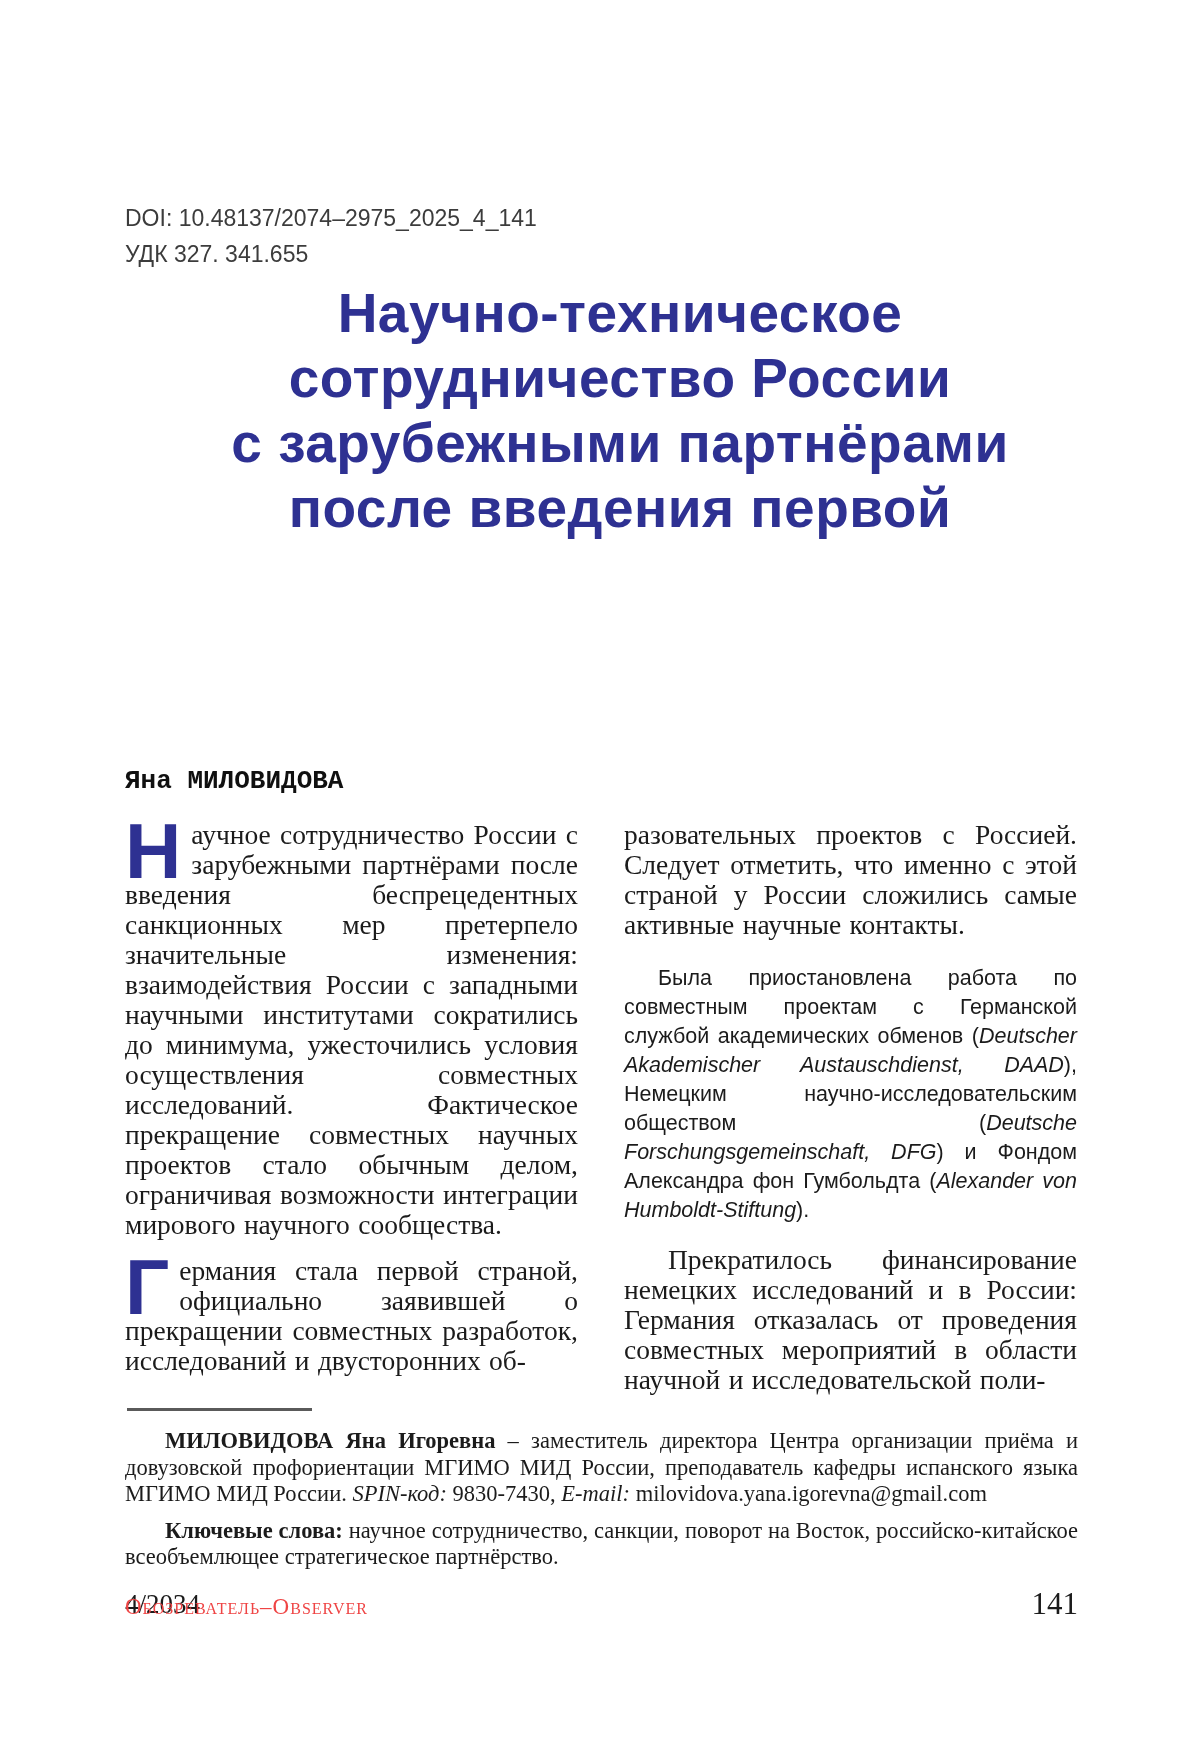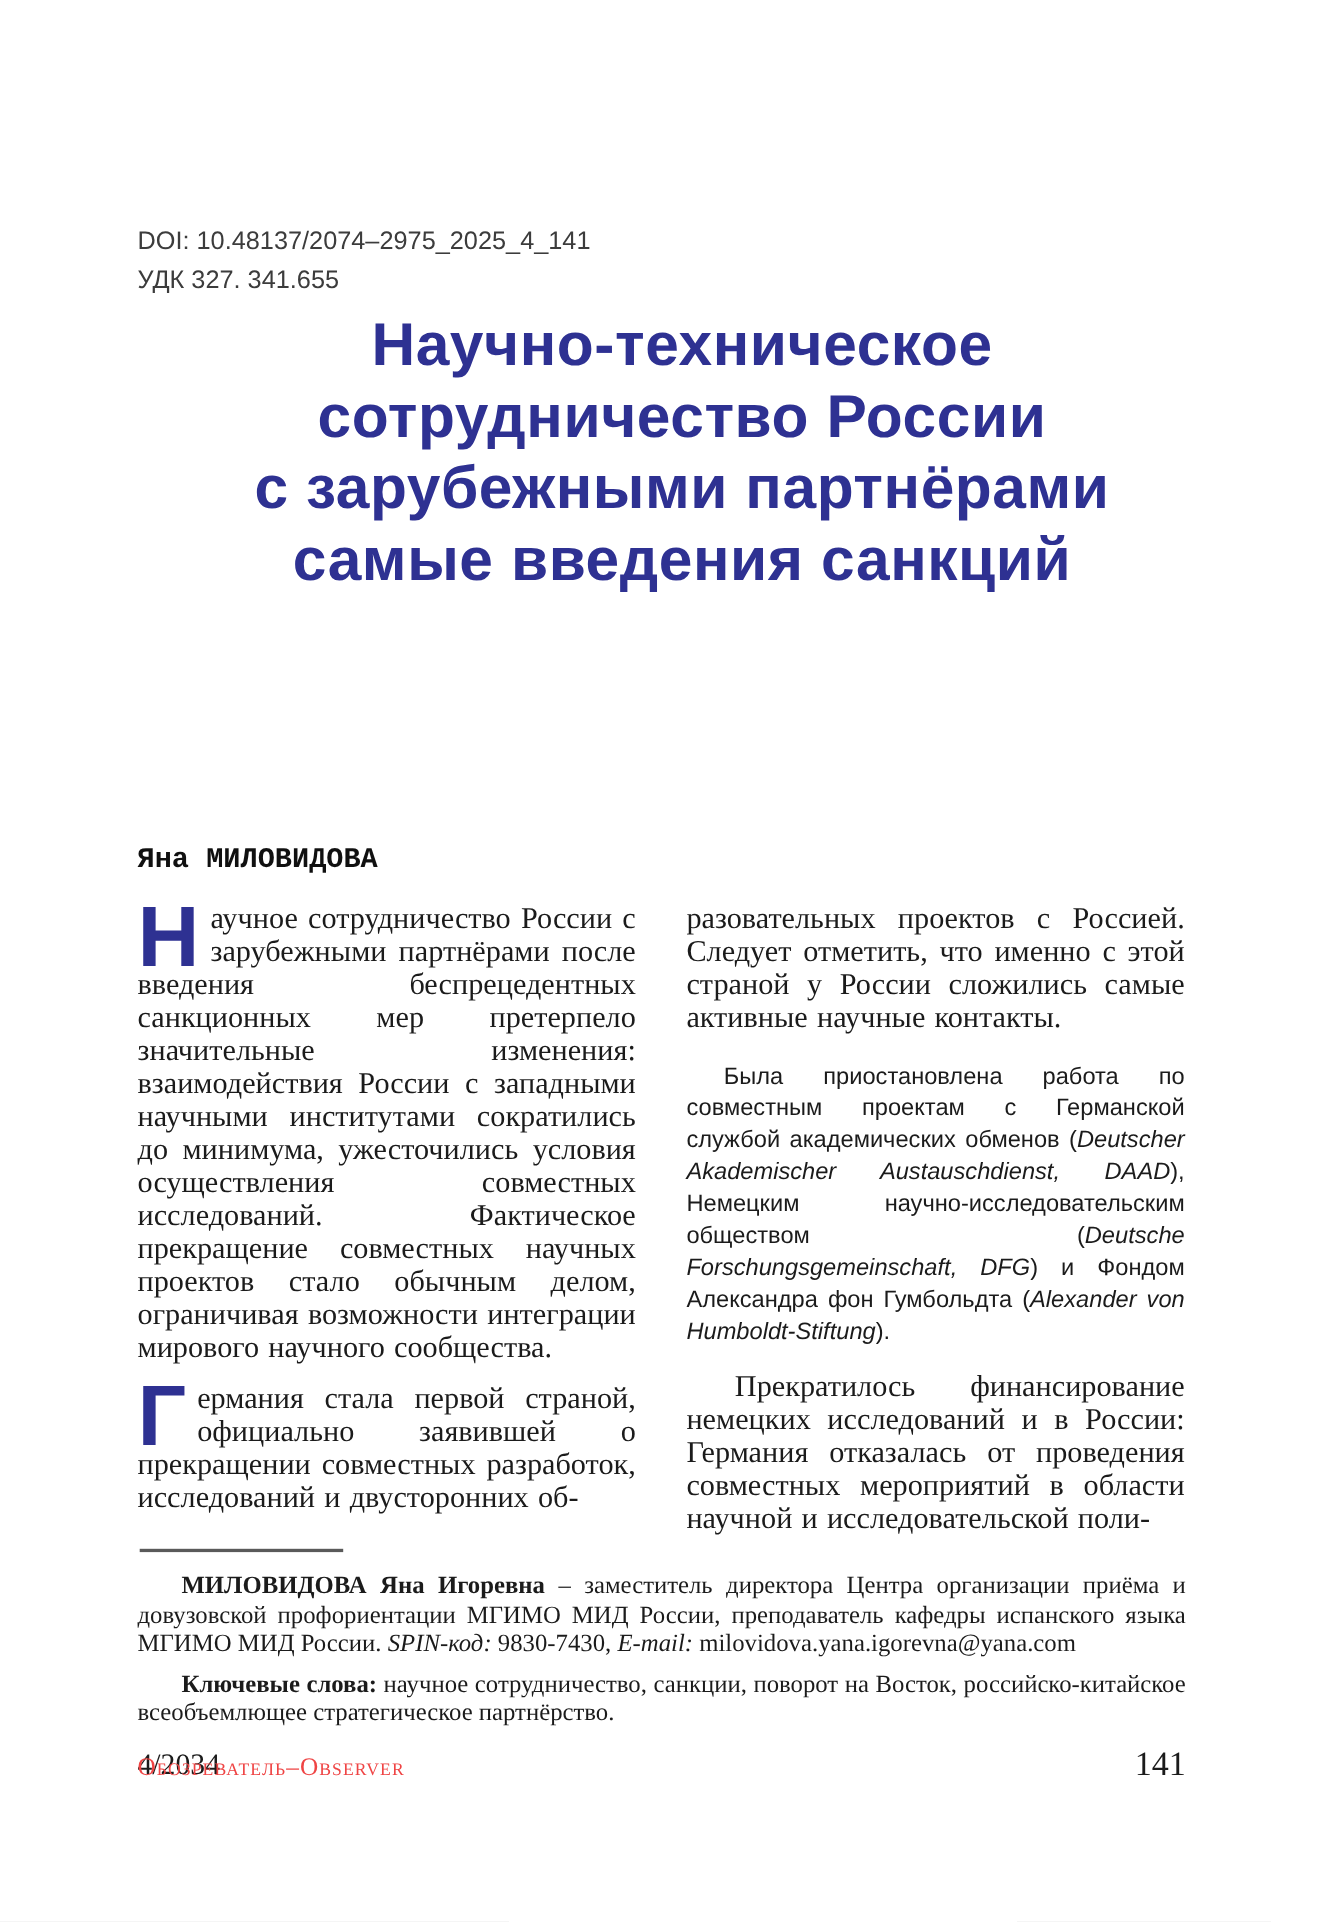--- a/index.html
+++ b/index.html
@@ -114,41 +114,41 @@
 
   <header class="meta">
     <div class="meta-line">DOI: 10.48137/2074–2975_2025_4_141</div>
     <div class="meta-line">УДК 327. 341.655</div>
   </header>
 
   <h1 class="title">
     <span class="title-line">Научно-техническое</span>
     <span class="title-line">сотрудничество России</span>
     <span class="title-line">с зарубежными партнёрами</span>
-    <span class="title-line">самые введения санкций</span>
+    <span class="title-line">после введения первой</span>
   </h1>
 
   <div class="author">Яна МИЛОВИДОВА</div>
 
   <main class="columns">
     <section class="col">
         <p class="para drop"><span class="dropcap">Н</span><span>аучное сотрудничество России с зарубежными партнёрами после введения беспрецедентных санкционных мер претерпело значительные изменения: взаимодействия России с западными научными институтами сократились до минимума, ужесточились условия осуществления совместных исследований. Фактическое прекращение совместных научных проектов стало обычным делом, ограничивая возможности интеграции мирового научного сообщества.</span></p>
         <p class="para drop"><span class="dropcap">Г</span><span>ермания стала первой страной, официально заявившей о прекращении совместных разработок, исследований и двусторонних об-</span></p>
       </section>
     <section class="col">
         <p class="para plain"><span>разовательных проектов с Россией. Следует отметить, что именно с этой страной у России сложились самые активные научные контакты.</span></p>
         <p class="para inset"><span>Была приостановлена работа по совместным проектам с Германской службой академических обменов (</span><span class="it">Deutscher Akademischer Austauschdienst, DAAD</span><span>), Немецким научно-исследовательским обществом (</span><span class="it">Deutsche Forschungsgemeinschaft, DFG</span><span>) и Фондом Александра фон Гумбольдта (</span><span class="it">Alexander von Humboldt-Stiftung</span><span>).</span></p>
         <p class="para indent"><span>Прекратилось финансирование немецких исследований и в России: Германия отказалась от проведения совместных мероприятий в области научной и исследовательской поли-</span></p>
       </section>
   </main>
 
   <div class="fn-sep"></div>
 
   <section class="footnote">
-      <p class="fn-para"><span class="bd">МИЛОВИДОВА Яна Игоревна</span><span> – заместитель директора Центра организации приёма и довузовской профориентации МГИМО МИД России, преподаватель кафедры испанского языка МГИМО МИД России. </span><span class="it">SPIN-код:</span><span> 9830-7430, </span><span class="it">E-mail:</span><span> milovidova.yana.igorevna@yana.com</span></p>
+      <p class="fn-para"><span class="bd">МИЛОВИДОВА Яна Игоревна</span><span> – заместитель директора Центра организации приёма и довузовской профориентации МГИМО МИД России, преподаватель кафедры испанского языка МГИМО МИД России. </span><span class="it">SPIN-код:</span><span> 9830-7430, </span><span class="it">E-mail:</span><span> milovidova.yana.igorevna@gmail.com</span></p>
       <p class="fn-para"><span class="bd">Ключевые слова:</span><span> научное сотрудничество, санкции, поворот на Восток, российско-китайское всеобъемлющее стратегическое партнёрство.</span></p>
     </section>
 
   <footer class="page-footer">
     <span class="issue">4/2034</span>
     <span class="journal">Обозреватель–Observer</span>
     <span class="pagenum">141</span>
   </footer>
 
 </div>

